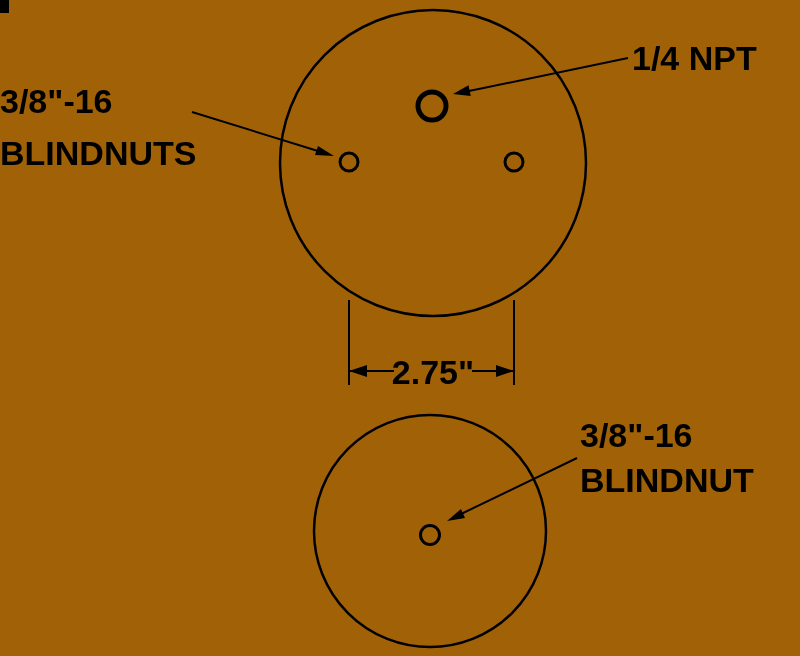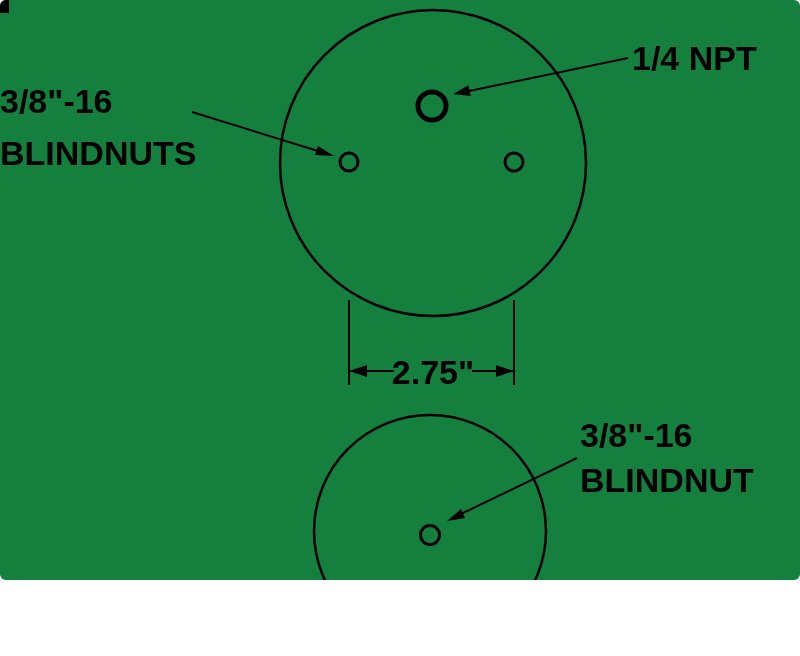--- a/index.html
+++ b/index.html
@@ -3,24 +3,23 @@
 <meta charset="utf-8">
 <style>
   html, body {
     margin: 0;
     padding: 0;
     background: #ffffff;
   }
   .stage {
     position: relative;
     width: 800px;
-    height: 580px;
-    background: #15803d;
+    height: 656px;
+    background: #a16207;
     overflow: hidden;
-    border-radius: 6px;
   }
   svg { display: block; }
   .outline { fill: none; stroke: #000000; stroke-width: 2.5; }
   .port    { fill: none; stroke: #000000; stroke-width: 5; }
   .hole    { fill: none; stroke: #000000; stroke-width: 3; }
   .thin    { fill: none; stroke: #000000; stroke-width: 2; }
   .arrow   { fill: #000000; stroke: none; }
   .artifact{ fill: #000000; stroke: none; }
   text {
     font-family: "Liberation Sans", "DejaVu Sans", sans-serif;

